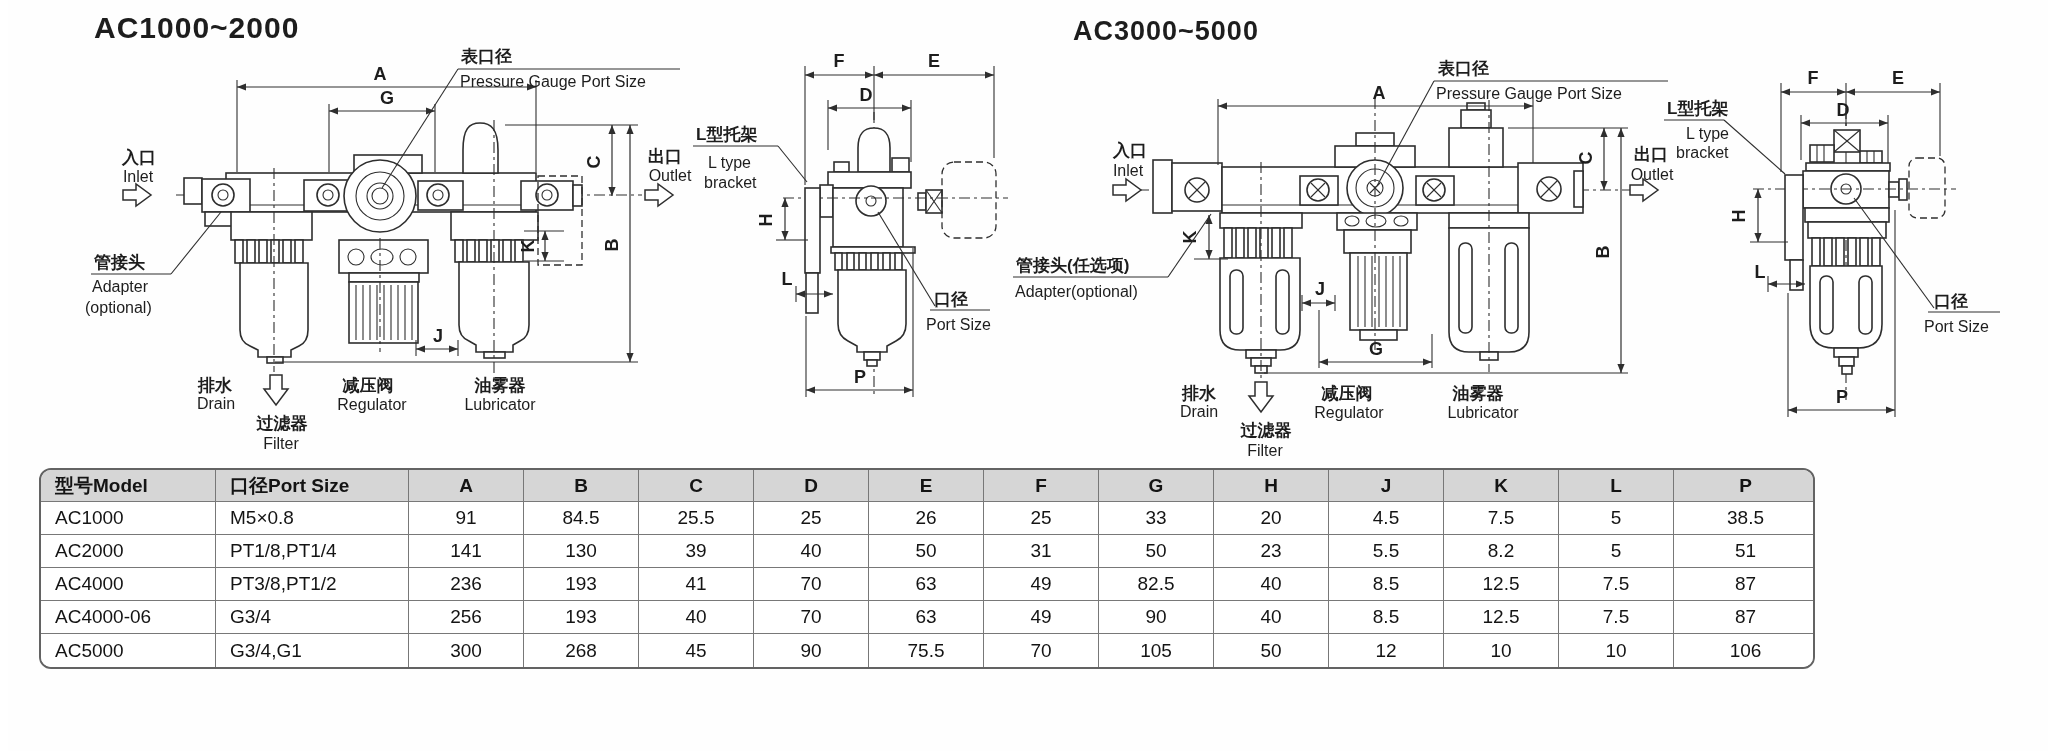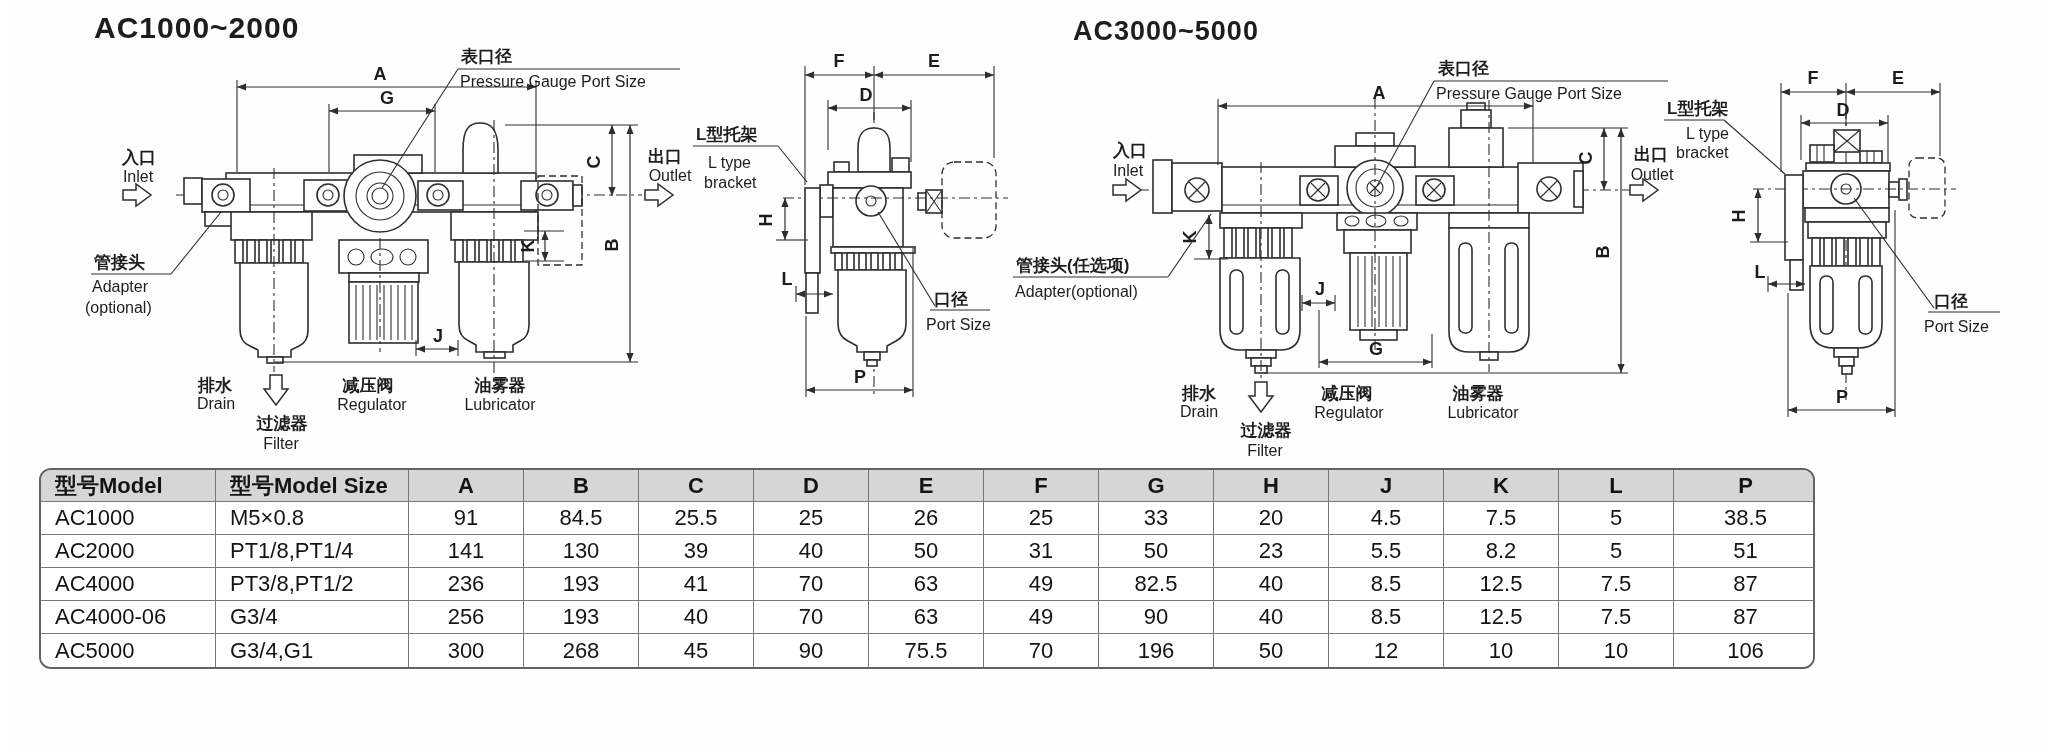--- a/index.html
+++ b/index.html
@@ -14,21 +14,21 @@
   .dl{font-size:18px;font-weight:600;}
   .mid{text-anchor:middle;}
   .lnf{fill:#ffffff;stroke:#2e2e2e;stroke-width:1.6;}
   .thin{fill:none;stroke:#2e2e2e;stroke-width:1.1;}
   .dim{fill:none;stroke:#2e2e2e;stroke-width:1.2;}
   .cl{fill:none;stroke:#2e2e2e;stroke-width:1.1;stroke-dasharray:11 4 3 4;}
   .hid{fill:none;stroke:#2e2e2e;stroke-width:1.3;stroke-dasharray:7 4;}
   .arrowshape{fill:#fff;stroke:#2e2e2e;stroke-width:1.5;}
   
   #tblwrap{position:absolute;left:31px;top:468px;width:1776px;border:2px solid #636363;border-radius:12px;overflow:hidden;background:#fff;box-sizing:border-box;}
-  table{border-collapse:separate;border-spacing:0;width:100%;table-layout:fixed;font-size:22px;color:#141414;}
+  table{border-collapse:separate;border-spacing:0;width:100%;table-layout:fixed;font-size:19px;color:#141414;}
   th,td{border-right:1.4px solid #787878;border-bottom:1.4px solid #787878;padding:0 4px;box-sizing:border-box;white-space:nowrap;overflow:hidden;}
   th:last-child,td:last-child{border-right:none;}
   tbody tr:last-child td{border-bottom:none;}
   thead th{background:#d6d6d6;height:32px;font-weight:700;text-align:center;}
   tbody td{height:33px;background:#fff;text-align:center;font-weight:500;}
   th.lft,td.lft{text-align:left;padding-left:14px;}
 </style>
 </head>
 <body>
 <div id="stage">
@@ -561,21 +561,21 @@
           <col style="width: 115px;">
           <col style="width: 115px;">
           <col style="width: 115px;">
           <col style="width: 115px;">
           <col style="width: 115px;">
           <col style="width: 143px;">
         </colgroup>
     <thead>
           <tr>
             <th class="lft">型号Model</th>
-            <th class="lft">型号Model Size</th>
+            <th class="lft">口径Port Size</th>
             <th>A</th>
             <th>B</th>
             <th>C</th>
             <th>D</th>
             <th>E</th>
             <th>F</th>
             <th>G</th>
             <th>H</th>
             <th>J</th>
             <th>K</th>
@@ -650,21 +650,21 @@
           </tr>
           <tr>
             <td class="lft">AC5000</td>
             <td class="lft">G3/4,G1</td>
             <td>300</td>
             <td>268</td>
             <td>45</td>
             <td>90</td>
             <td>75.5</td>
             <td>70</td>
-            <td>196</td>
+            <td>105</td>
             <td>50</td>
             <td>12</td>
             <td>10</td>
             <td>10</td>
             <td>106</td>
           </tr>
         </tbody>
   </table>
 </div>
 

